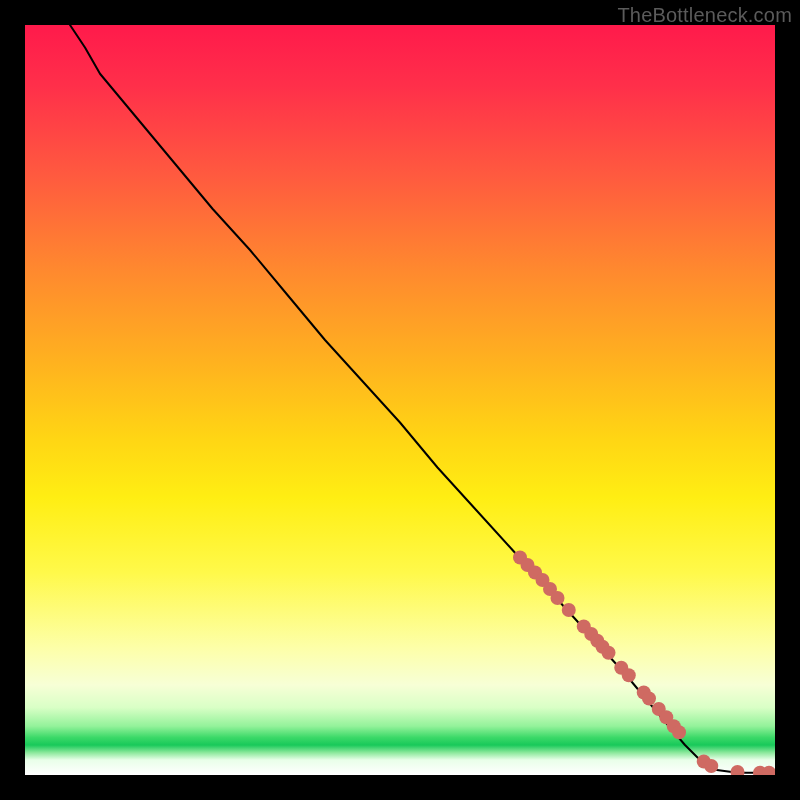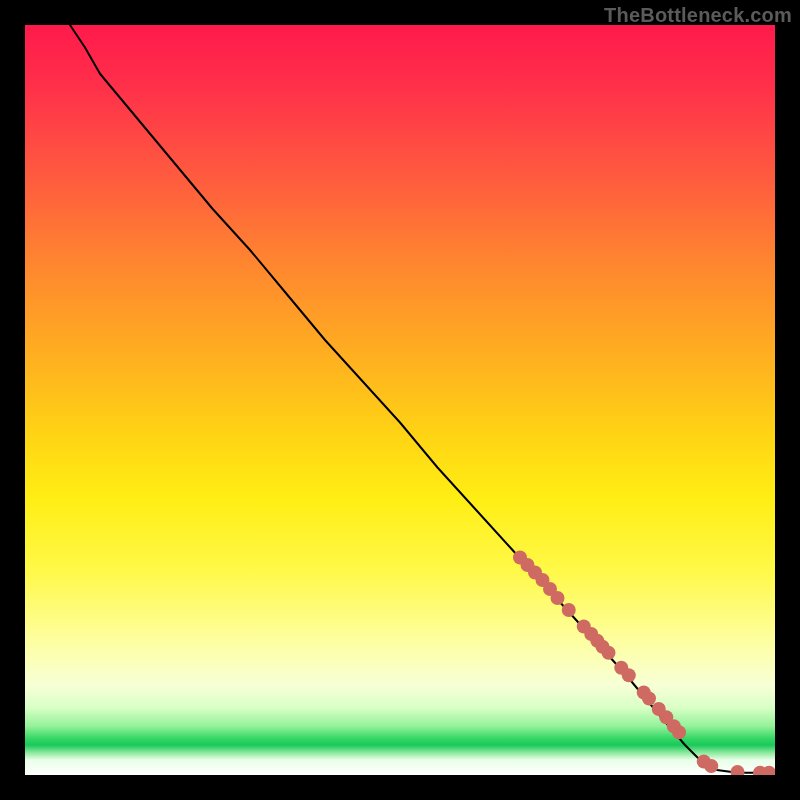--- a/index.html
+++ b/index.html
@@ -62,21 +62,21 @@
     top: 0;
     width: 100%;
     height: 100%;
   }
   .watermark {
     position: absolute;
     top: 4px;
     right: 8px;
     color: #5b5b5b;
     font-size: 20px;
-    font-weight: 700;
+    font-weight: 400;
     letter-spacing: 0.2px;
     z-index: 5;
     user-select: none;
   }
 </style>
 </head>
 <body>
 
 <div class="frame">
 

